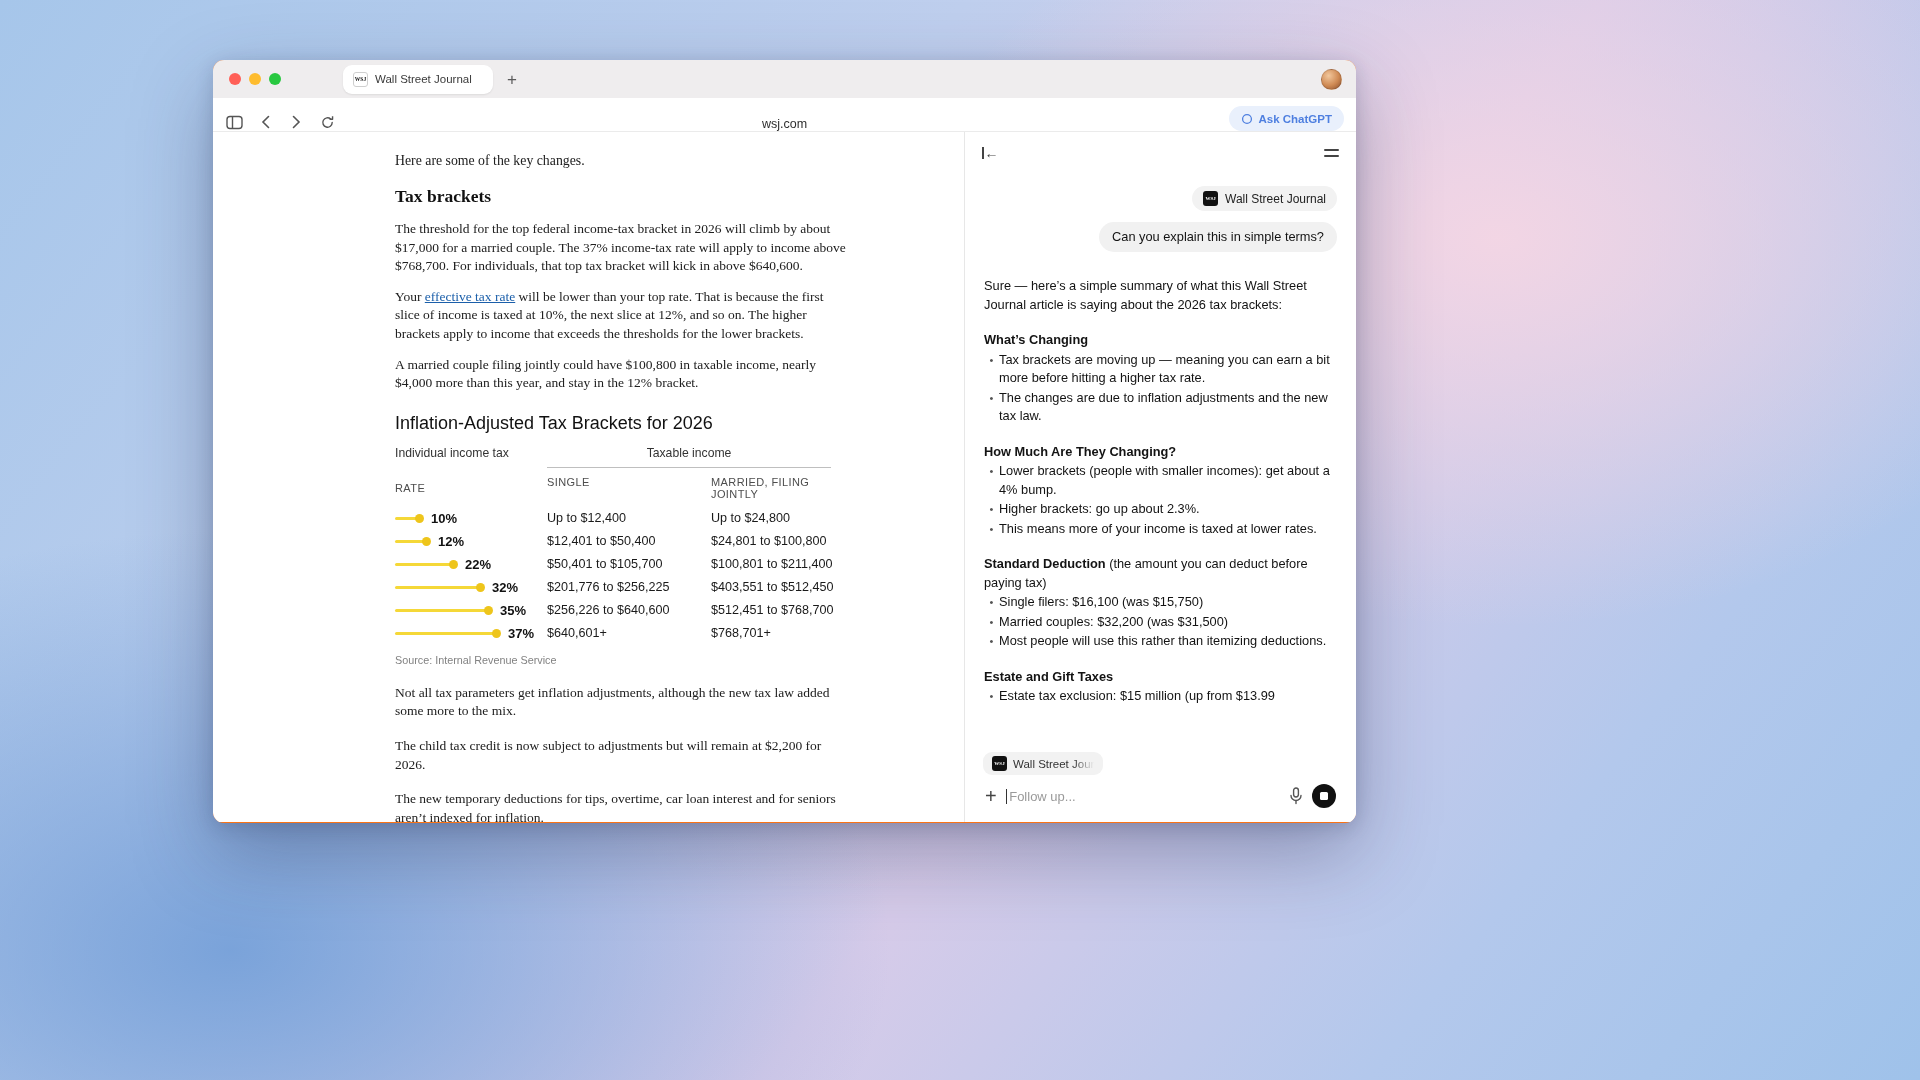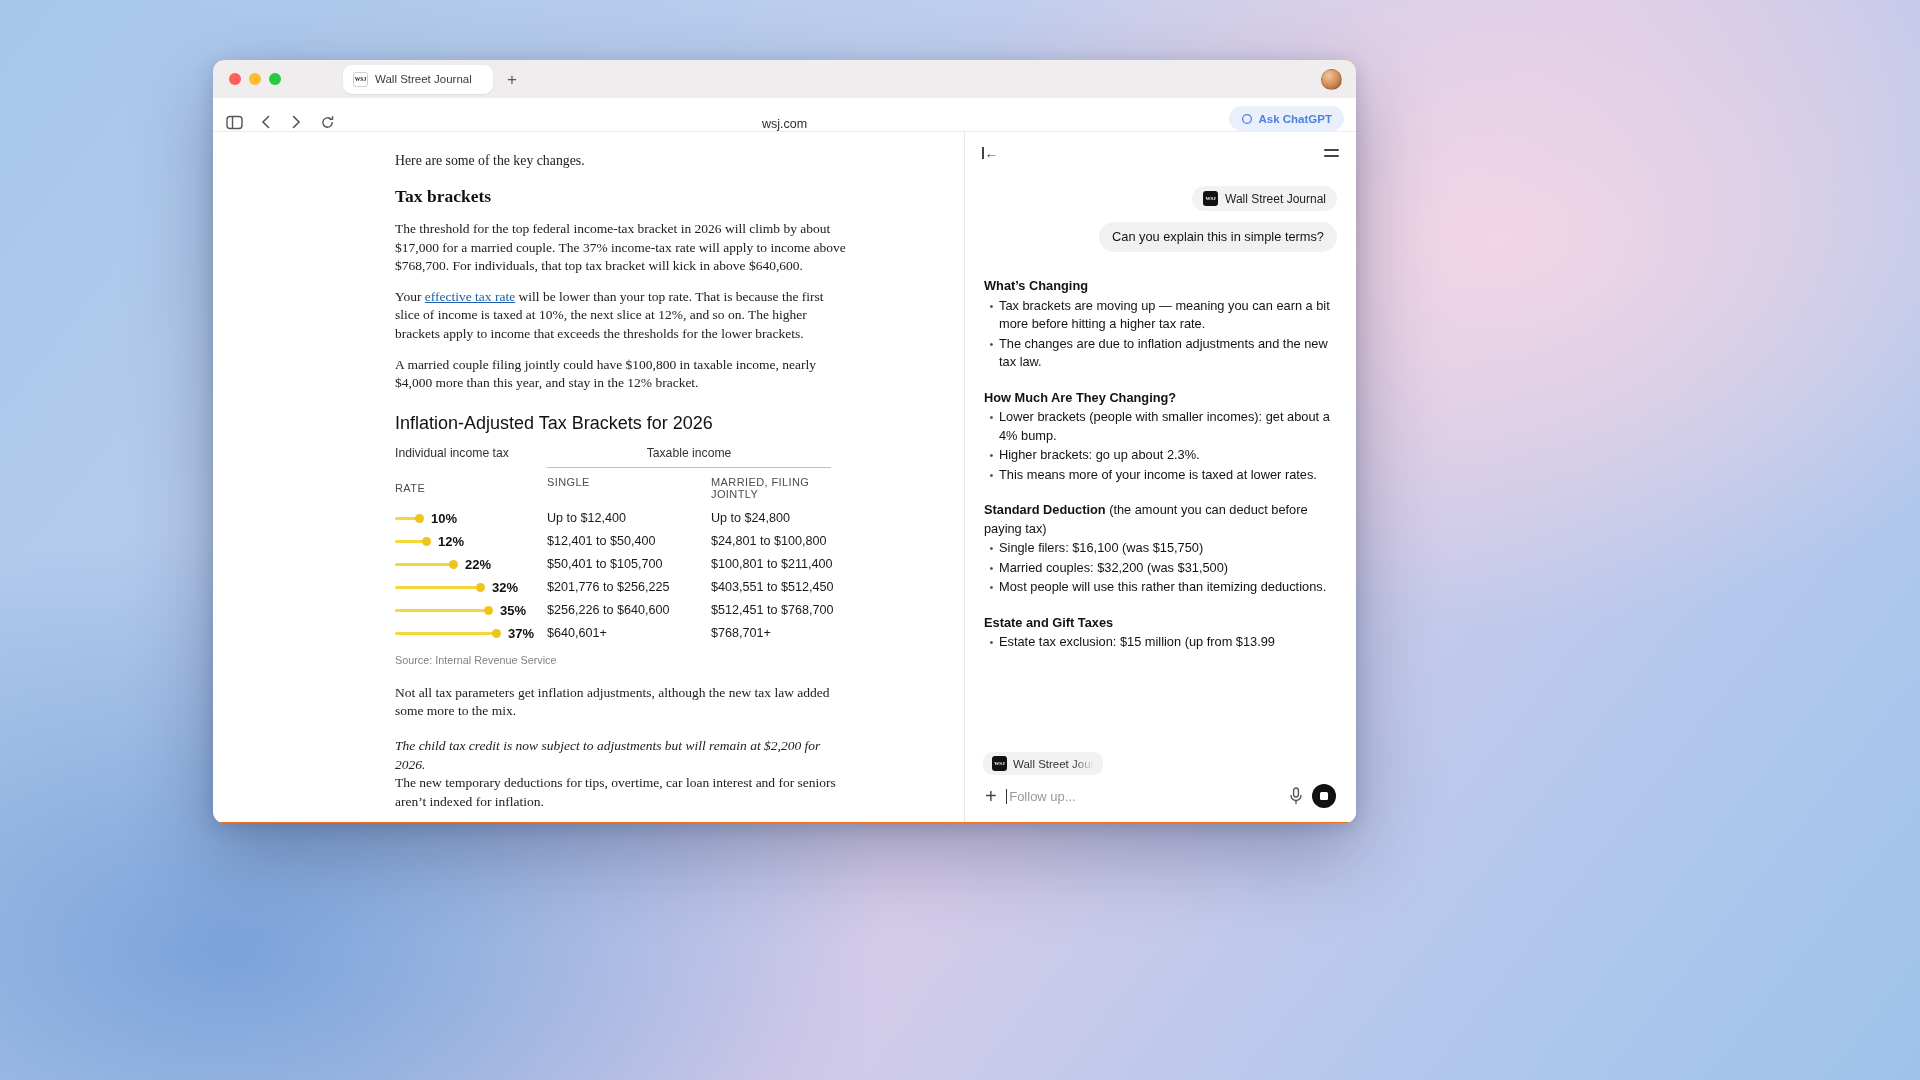--- a/index.html
+++ b/index.html
@@ -229,21 +229,21 @@
                   <span class="rate-label">37%</span>
                 </div>
               <div class="c2">$640,601+</div>
               <div class="c3">$768,701+</div>
             </div>
 
             <div class="tbl-source">Source: Internal Revenue Service</div>
           </div>
 
           <p class="body" style="margin-bottom:16px;">Not all tax parameters get inflation adjustments, although the new tax law added some more to the mix.</p>
-          <p class="body" style="margin-bottom:0;font-style:italic;">The child tax credit is now subject to adjustments but will remain at $2,200 for 2026.</p>
+          <p class="body" style="margin-bottom:16px;">The child tax credit is now subject to adjustments but will remain at $2,200 for 2026.</p>
           <p class="body" style="margin-bottom:17px;">The new temporary deductions for tips, overtime, car loan interest and for seniors aren’t indexed for inflation.</p>
 
         </div>
       </div>
 
       <div class="chat">
         <div class="chat-header">
           <span class="collapse-icon">
               <span class="vbar"></span>
               <span>←</span>
@@ -258,20 +258,21 @@
           <div class="attach-row">
             <div class="attach-chip">
               <span class="wsj-mini">WSJ</span>
               <span>Wall Street Journal</span>
             </div>
           </div>
 
           <div class="user-bubble">Can you explain this in simple terms?</div>
 
           <div class="assistant">
+            <div>Sure — here’s a simple summary of what this Wall Street Journal article is saying about the 2026 tax brackets:</div>
 
             <div class="section">
               <div class="section-title"><b>What’s Changing</b><span></span></div>
               <div class="bullet">
                   <span class="dot">•</span>
                   <span class="txt">Tax brackets are moving up — meaning you can earn a bit more before hitting a higher tax rate.</span>
                 </div>
               <div class="bullet">
                   <span class="dot">•</span>
                   <span class="txt">The changes are due to inflation adjustments and the new tax law.</span>

